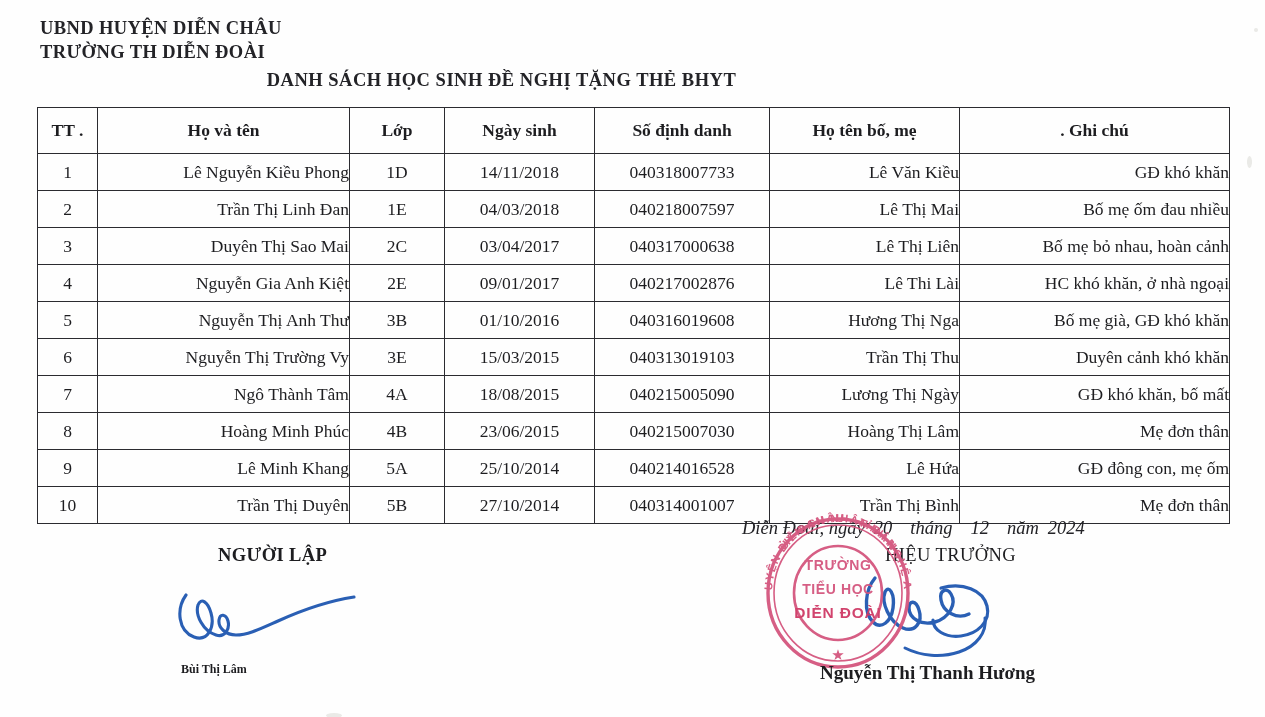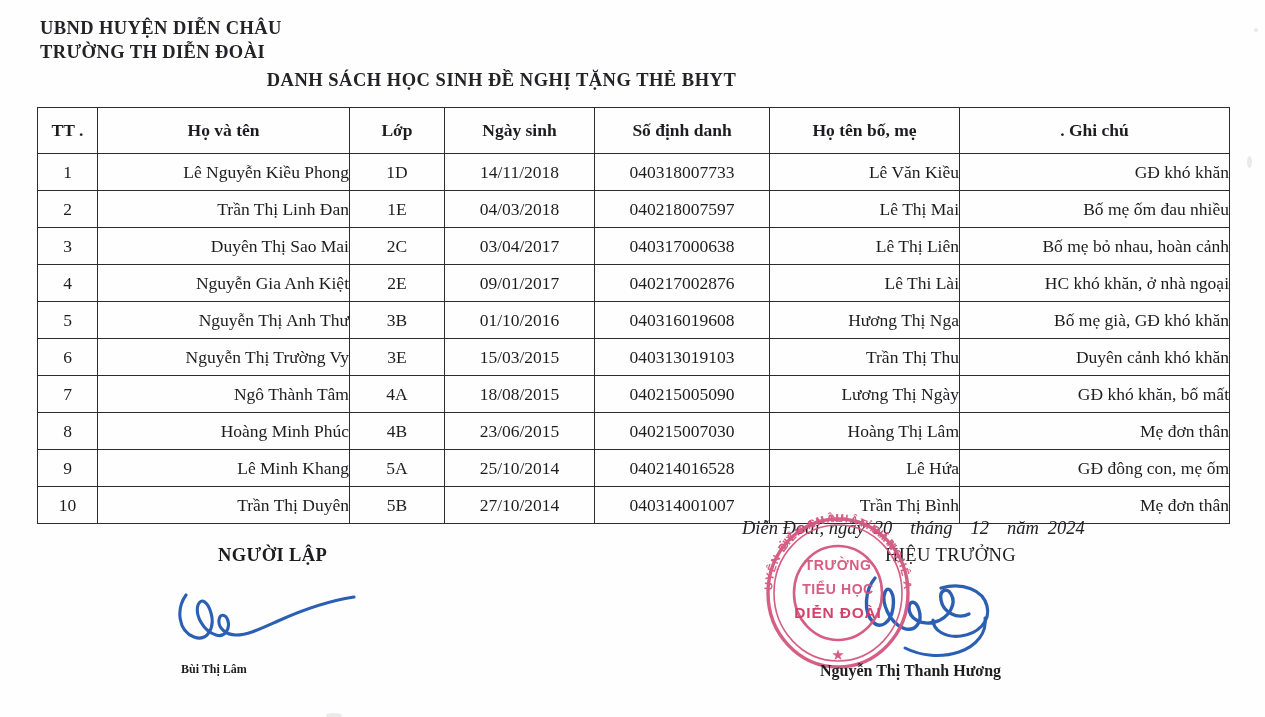--- a/index.html
+++ b/index.html
@@ -118,21 +118,21 @@
     left: 181px;
     top: 662px;
     font-weight: bold;
     font-size: 12px;
   }
   .sig-right-name {
     position: absolute;
     left: 820px;
     top: 662px;
     font-weight: bold;
-    font-size: 16px;
+    font-size: 19px;
   }
 
   
   .sig-ink-left {
     position: absolute;
     left: 168px;
     top: 575px;
     width: 200px;
     height: 75px;
   }

